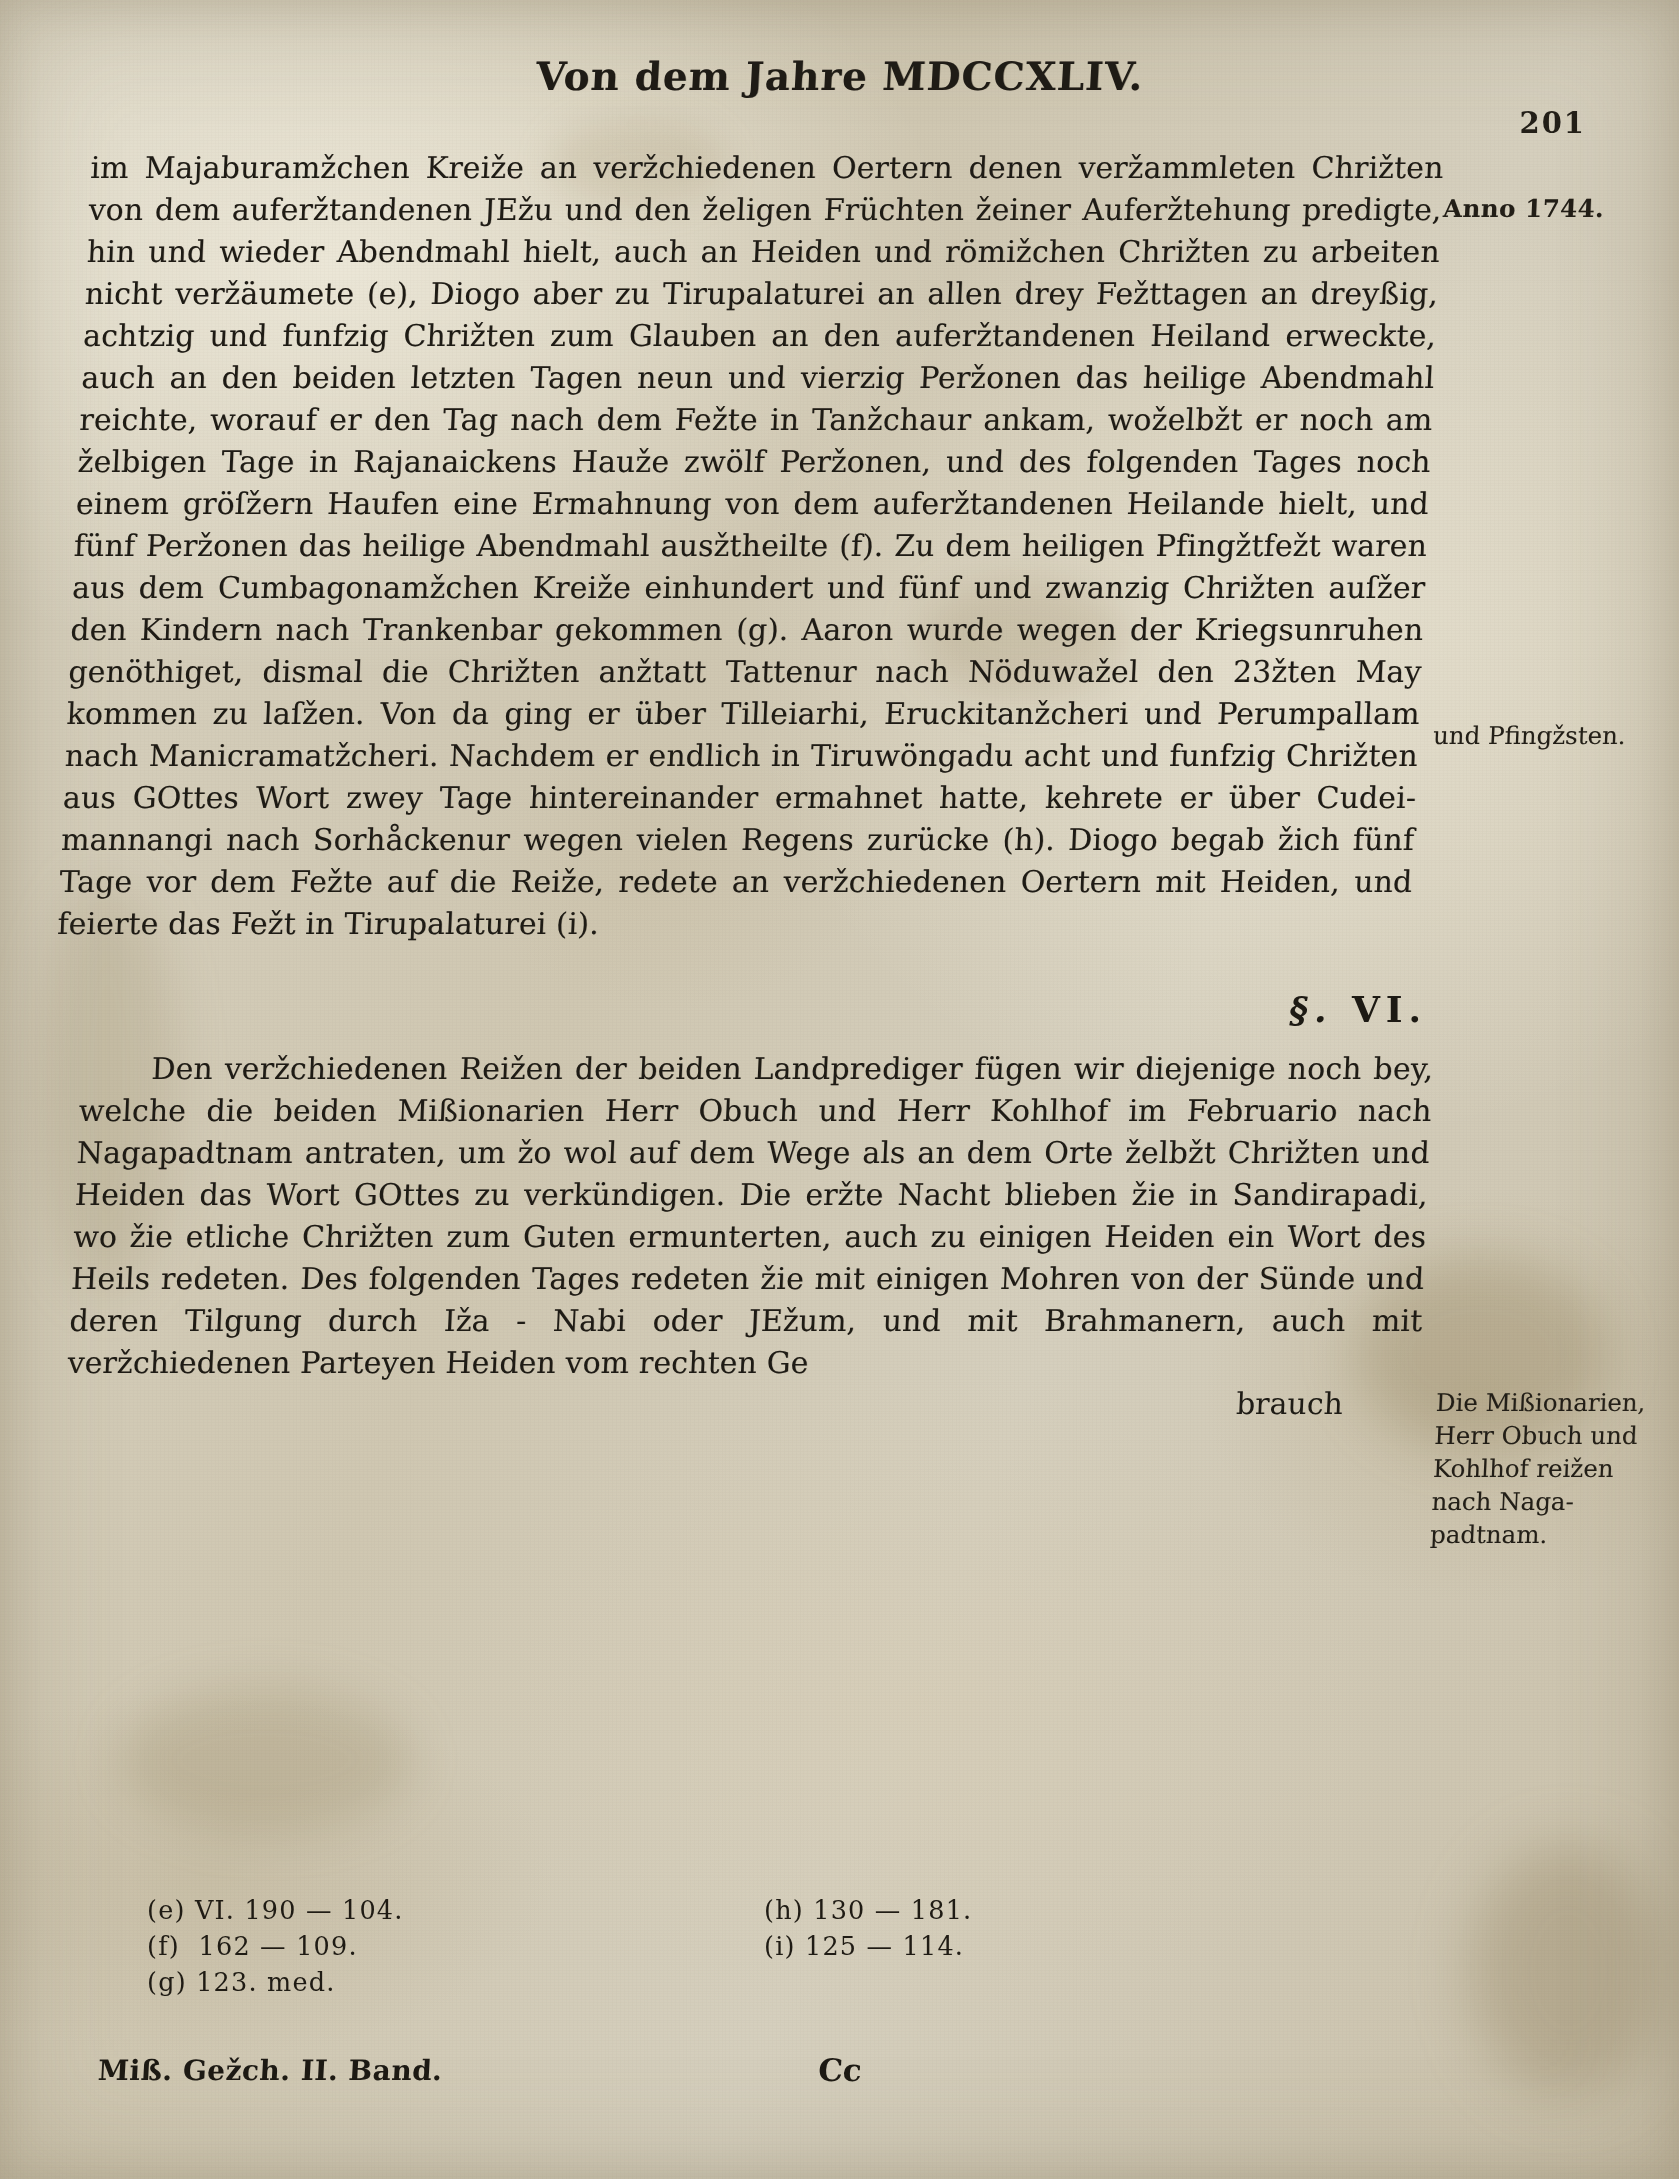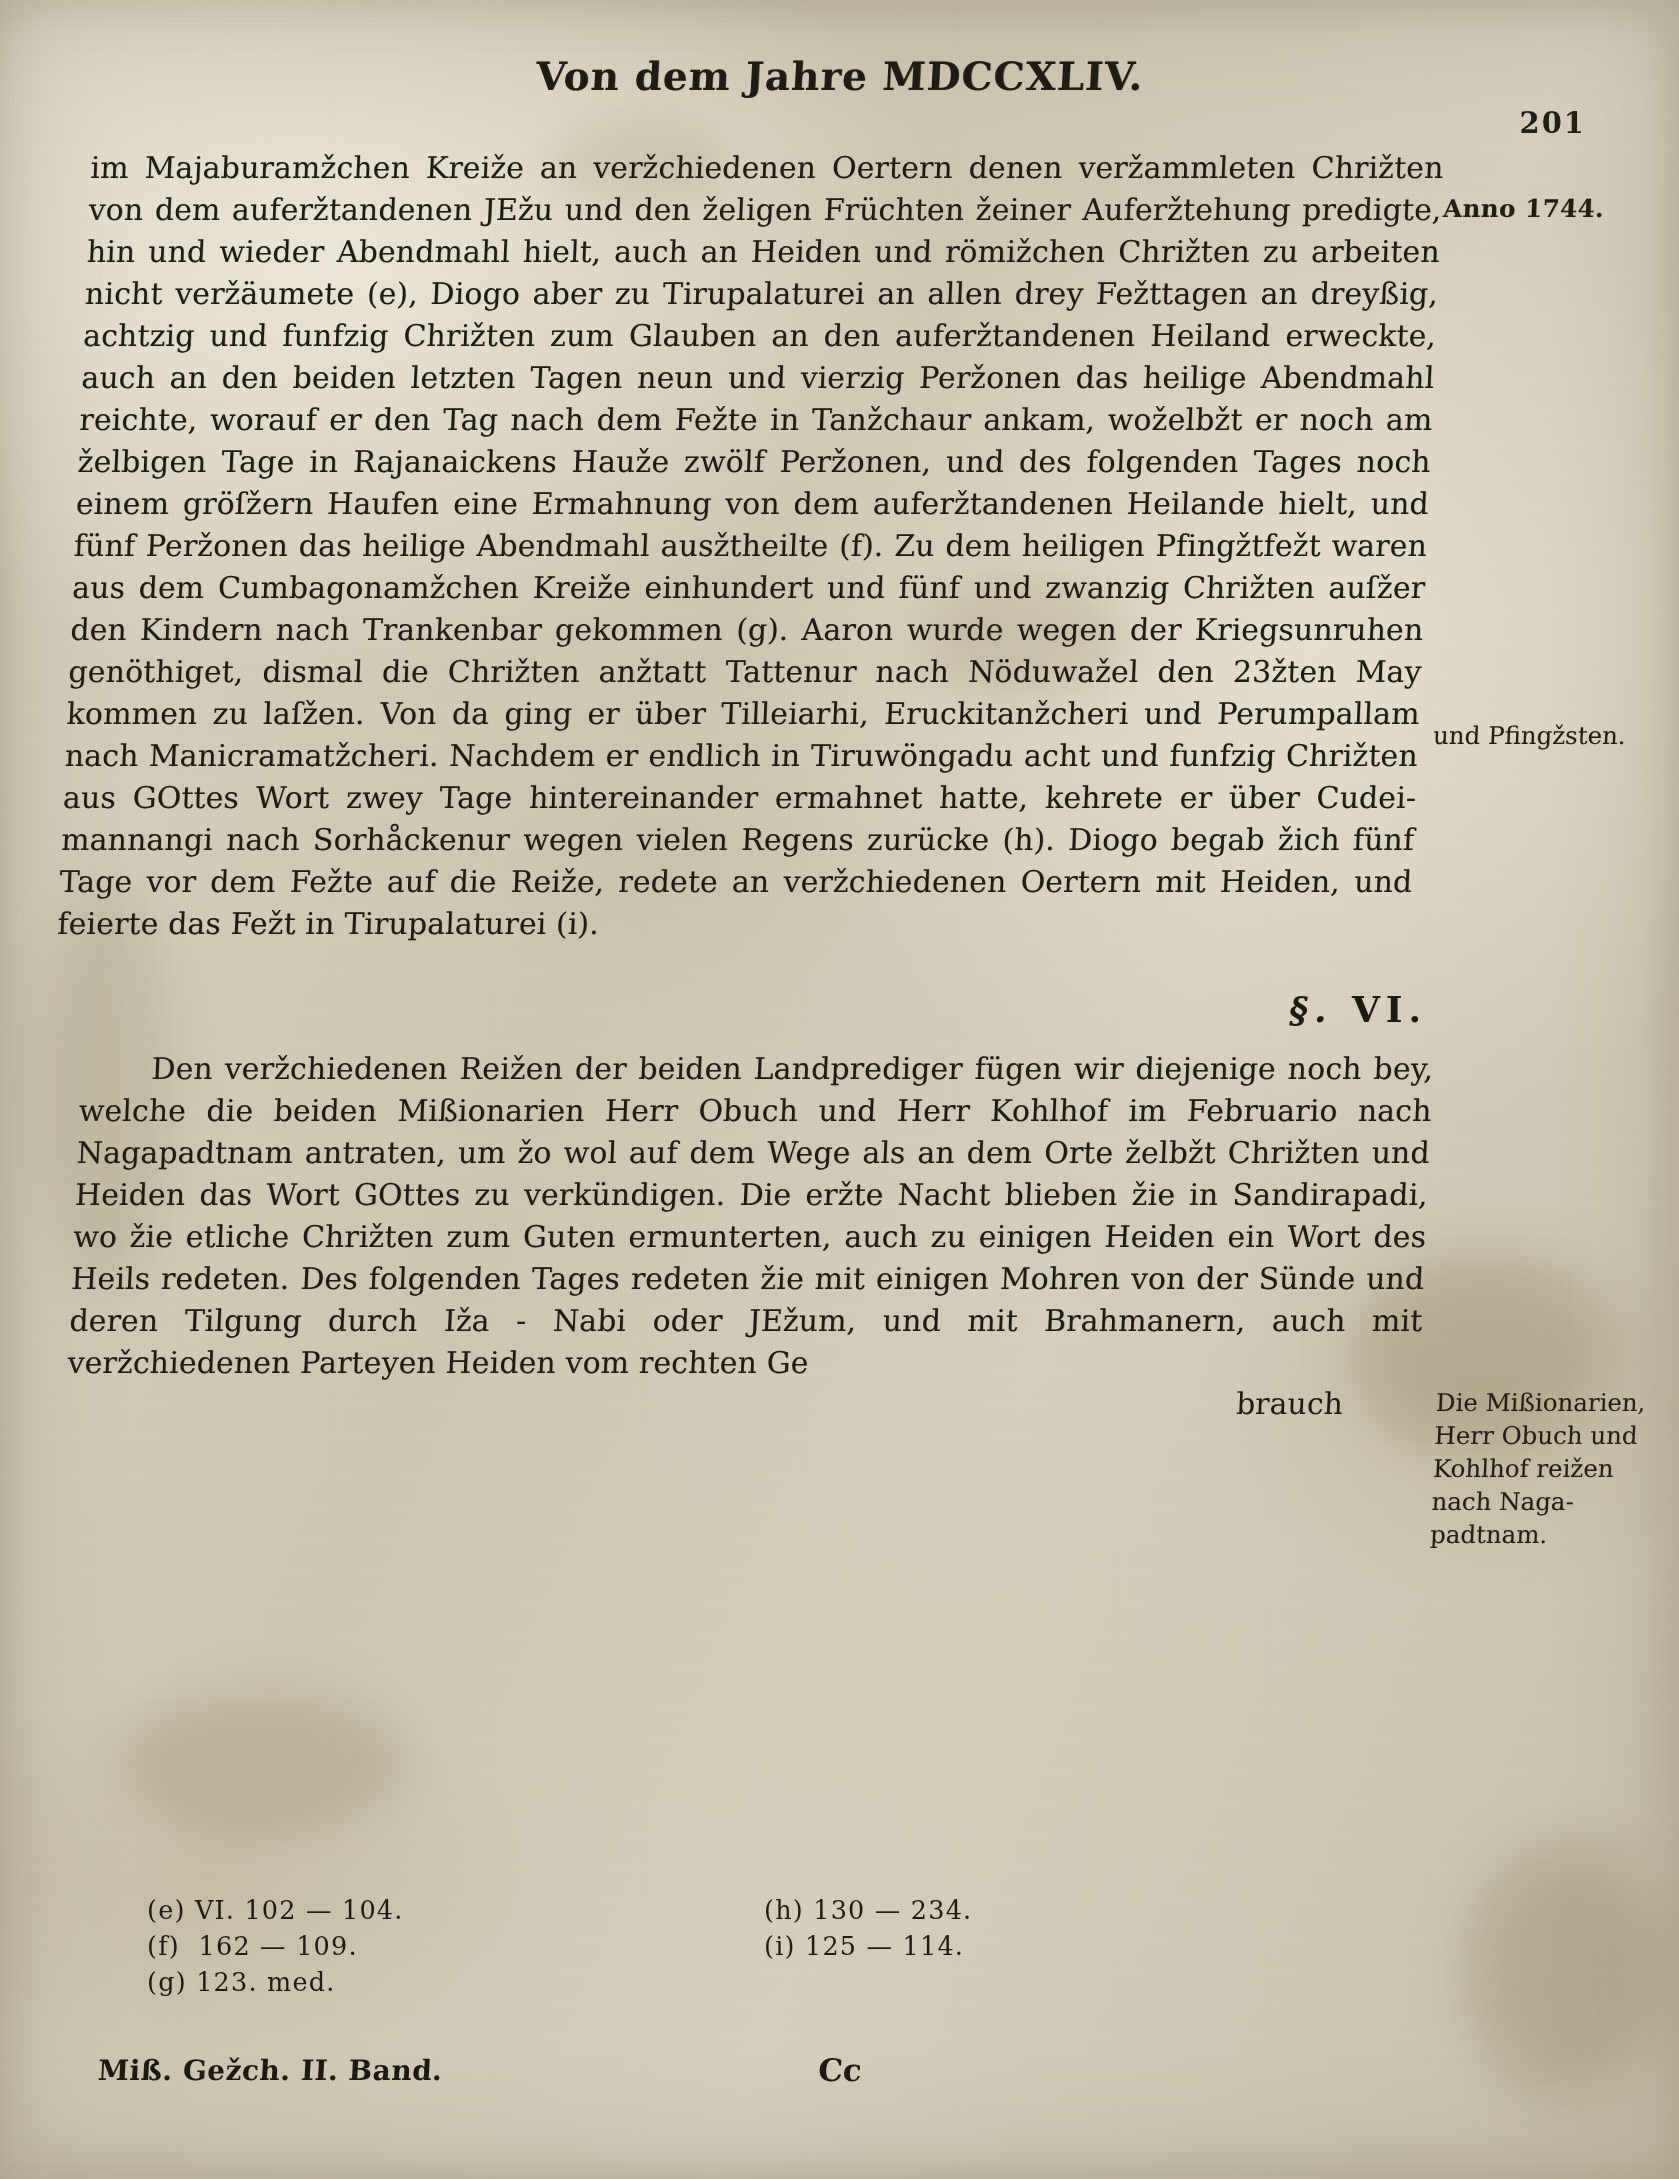--- a/index.html
+++ b/index.html
@@ -246,26 +246,26 @@
       <div class="brauch">brauch</div>
     </div>
 
     <div class="showthrough">
       &nbsp;&nbsp;&nbsp;&nbsp;&nbsp;&nbsp;&nbsp;&nbsp;&nbsp;&nbsp;&nbsp;&nbsp;&nbsp;&nbsp;&nbsp;&nbsp;&nbsp;&nbsp;&nbsp;&nbsp;&nbsp;&nbsp;&nbsp;&nbsp;&nbsp;&nbsp;&nbsp;&nbsp;&nbsp;&nbsp;&nbsp;&nbsp;&nbsp;&nbsp;&nbsp;&nbsp;&nbsp;&nbsp;&nbsp;&nbsp;
     </div>
 
     <div class="notes">
       <div class="notes-cols">
         <div class="notes-col">
-          <div class="note-line">(e) VI. 102 — 104.</div>
+          <div class="note-line">(e) VI. 190 — 104.</div>
           <div class="note-line">(f)  162 — 109.</div>
           <div class="note-line">(g) 123. med.</div>
         </div>
         <div class="notes-col">
-          <div class="note-line">(h) 130 — 234.</div>
+          <div class="note-line">(h) 130 — 181.</div>
           <div class="note-line">(i) 125 — 114.</div>
         </div>
       </div>
     </div>
 
     <div class="footline">
       <div class="sig-left">Miß. Gežch. II. Band.</div>
       <div class="sig-center">Cc</div>
     </div>
 

